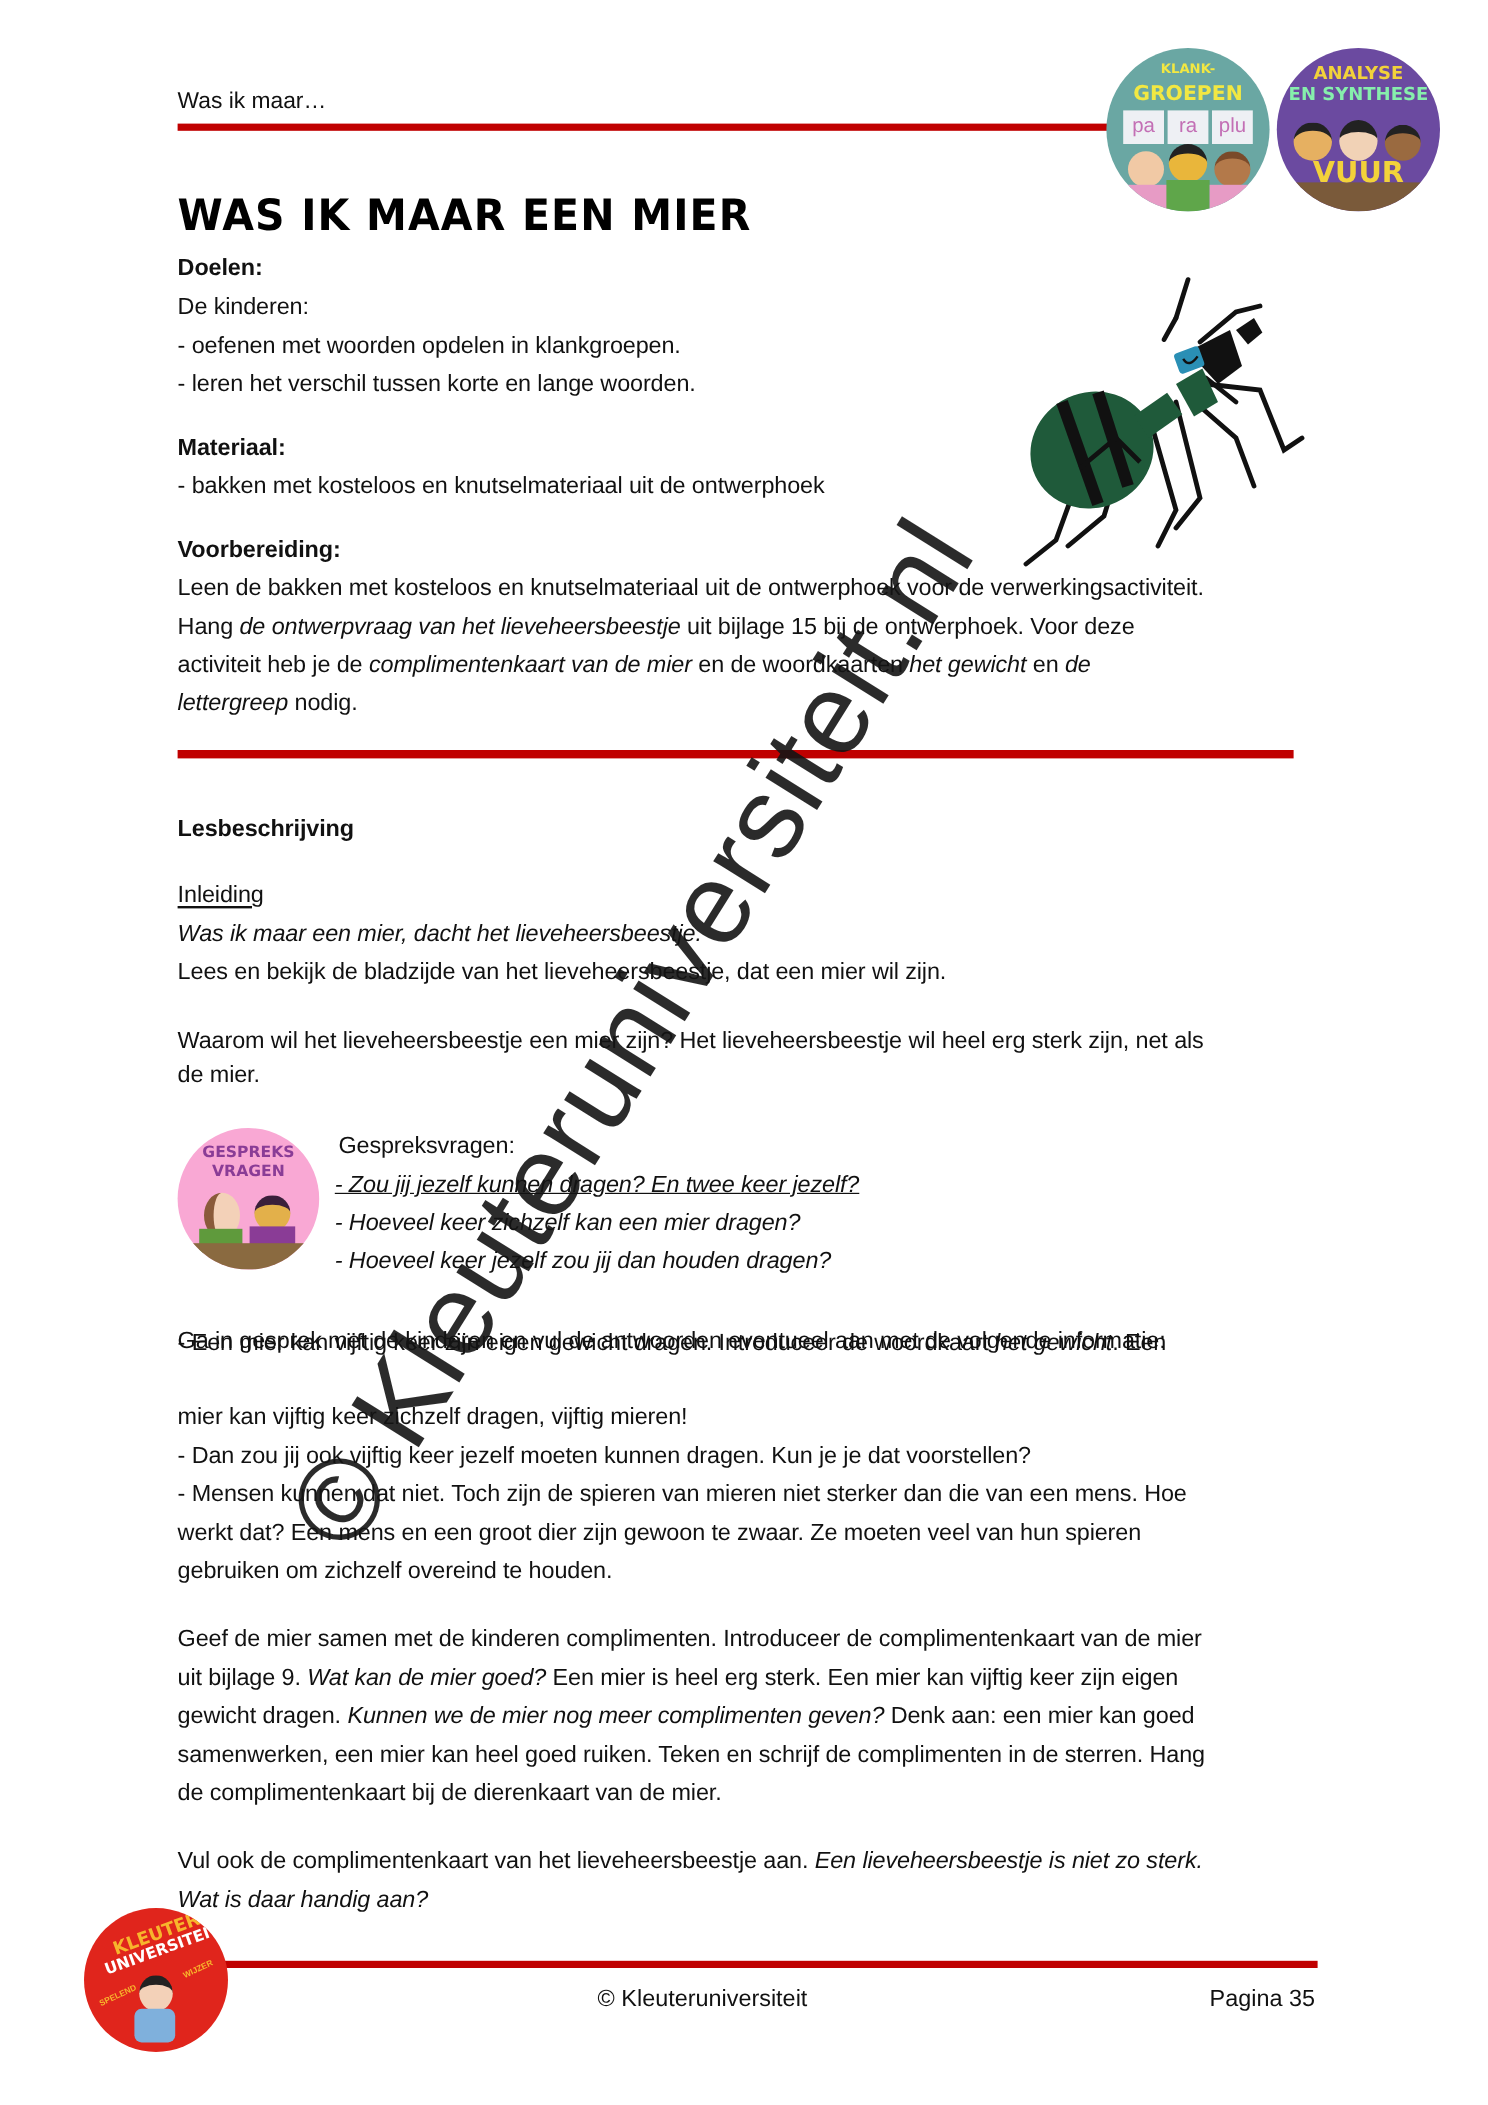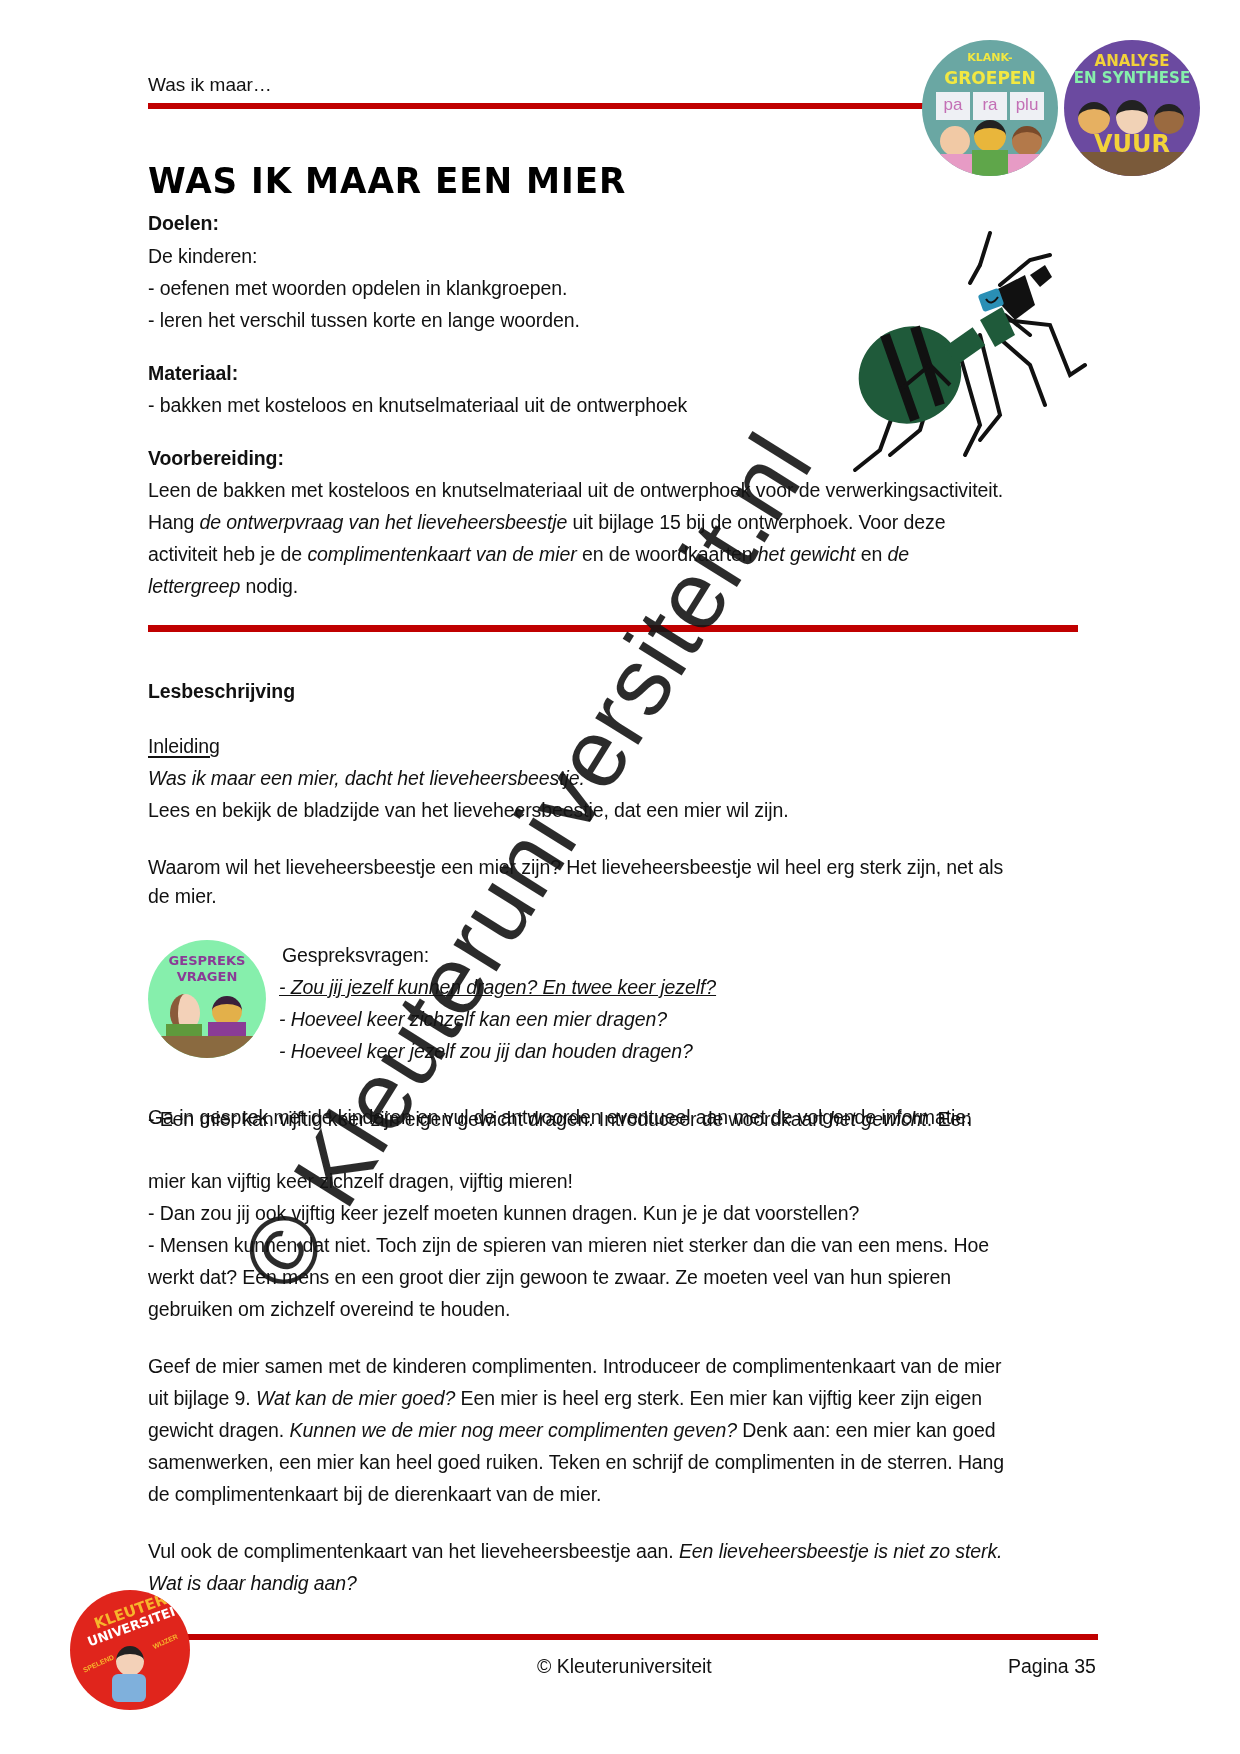--- a/index.html
+++ b/index.html
@@ -113,21 +113,21 @@
 
 <div class="redline" style="left:148px; top:625px; width:930px; height:7px;"></div>
 
 <div class="abs txt bold" style="left:148px; top:675px;">Lesbeschrijving</div>
 <div class="abs txt" style="left:148px; top:730px;"><u>Inleiding</u></div>
 <div class="abs txt" style="left:148px; top:762px;"><i>Was ik maar een mier, dacht het lieveheersbeestje.</i></div>
 <div class="abs txt" style="left:148px; top:794px;">Lees en bekijk de bladzijde van het lieveheersbeestje, dat een mier wil zijn.</div>
 <div class="abs txt" style="left:148px; top:851px;">Waarom wil het lieveheersbeestje een mier zijn? Het lieveheersbeestje wil heel erg sterk zijn, net als</div>
 <div class="abs txt" style="left:148px; top:880px;">de mier.</div>
 
-<div class="badge" style="left:148px; top:940px; width:118px; height:118px; background:#86efac;">
+<div class="badge" style="left:148px; top:940px; width:118px; height:118px; background:#f9a8d4;">
   <div class="badge-label" style="top:14px; font-size:13px; color:#8a3c96;">GESPREKS</div>
   <div class="badge-label" style="top:30px; font-size:13px; color:#8a3c96;">VRAGEN</div>
   <div class="abs" style="left:22px; top:54px; width:30px; height:38px; border-radius:50%; background:#f3d1b8; border-left:8px solid #8a5a3a;"></div>
   <div class="abs" style="left:18px; top:84px; width:36px; height:20px; background:#5f9a3c;"></div>
   <div class="abs" style="left:64px; top:56px; width:30px; height:30px; border-radius:50%; background:#e3b04a; border-top:8px solid #3a1f3a;"></div>
   <div class="abs" style="left:60px; top:82px; width:38px; height:20px; background:#8a3c96;"></div>
   <div class="abs" style="left:0; top:96px; width:118px; height:22px; background:#8a6a40;"></div>
 </div>
 
 <div class="abs txt" style="left:282px; top:939px;">Gespreksvragen:</div>
@@ -166,14 +166,14 @@
 <div class="badge" style="left:70px; top:1590px; width:120px; height:120px; background:#e0251c;">
   <div class="abs" style="left:8px; top:14px; width:110px; transform:rotate(-20deg); text-align:center;">
     <div style="font-family:'DejaVu Sans',sans-serif; font-weight:bold; font-size:15px; color:#f7b52c; line-height:1;">KLEUTER</div>
     <div style="font-family:'DejaVu Sans',sans-serif; font-weight:bold; font-size:13px; color:#fff; line-height:1.1;">UNIVERSITEIT</div>
   </div>
   <div class="abs" style="left:12px; top:70px; font-size:7px; font-weight:bold; color:#f7b52c; transform:rotate(-25deg);">SPELEND</div>
   <div class="abs" style="left:82px; top:48px; font-size:7px; font-weight:bold; color:#f7b52c; transform:rotate(-25deg);">WIJZER</div>
   <div class="abs" style="left:46px; top:56px; width:28px; height:30px; border-radius:50%; background:#f3d1b8; border-top:8px solid #222;"></div>
   <div class="abs" style="left:42px; top:84px; width:34px; height:28px; background:#7fb0dc; border-radius:6px;"></div>
 </div>
-<div class="abs" style="left:537px; top:1655px; font-size:19.5px; color:#111;">© Kleuteruniversiteit</div>
+<div class="abs" style="left:498px; top:1655px; font-size:19.5px; color:#111;">© Kleuteruniversiteit</div>
 <div class="abs" style="left:1008px; top:1655px; font-size:19.5px; color:#111;">Pagina 35</div>
 
 </body></html>

